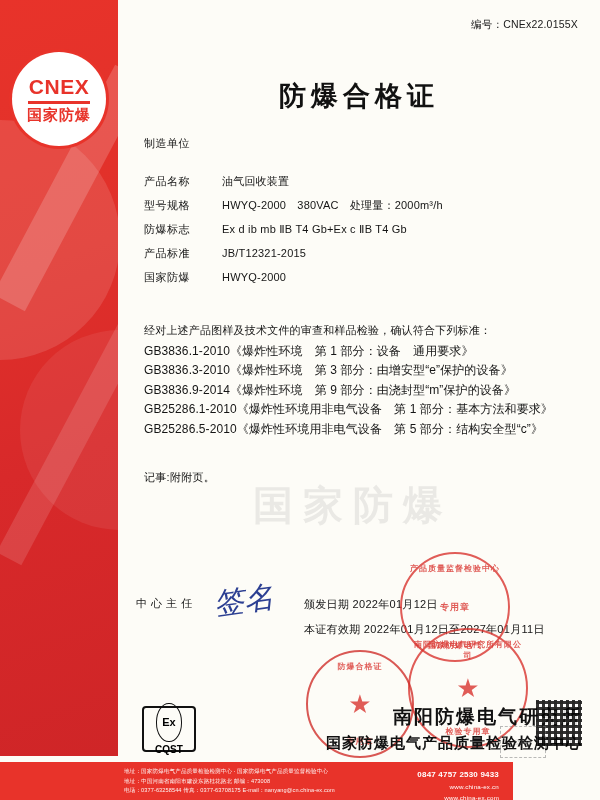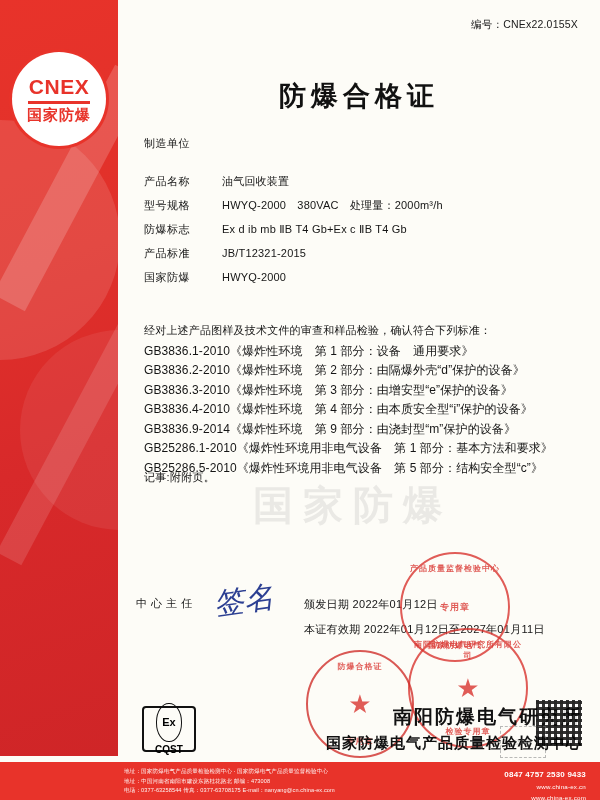--- a/index.html
+++ b/index.html
@@ -347,21 +347,21 @@
       repeating-linear-gradient(0deg, #111 0 3px, #fff 3px 6px);
     background-blend-mode: multiply;
     opacity: 0.85;
   }
 
   
   .bottom-strip {
     position: absolute;
     left: 0;
     bottom: 0;
-    width: 600px;
+    width: 513px;
     height: 38px;
     background: #e8332a;
     color: #fff;
   }
   .bottom-strip .bs-left {
     position: absolute;
     left: 124px;
     top: 5px;
     font-size: 5.6px;
     line-height: 1.7;
@@ -450,23 +450,21 @@
         <div class="lbl">国家防爆</div>
         <div class="val">HWYQ-2000</div>
       </div>
 
     </div>
 
     <div class="std-intro">经对上述产品图样及技术文件的审查和样品检验，确认符合下列标准：</div>
 
     <div class="std-list">
       <div class="std">GB3836.1-2010《爆炸性环境　第 1 部分：设备　通用要求》</div>
-      <div class="std">GB3836.2-2010《爆炸性环境　第 2 部分：由隔爆外壳“d”保护的设备》</div>
       <div class="std">GB3836.3-2010《爆炸性环境　第 3 部分：由增安型“e”保护的设备》</div>
-      <div class="std">GB3836.4-2010《爆炸性环境　第 4 部分：由本质安全型“i”保护的设备》</div>
       <div class="std">GB3836.9-2014《爆炸性环境　第 9 部分：由浇封型“m”保护的设备》</div>
       <div class="std">GB25286.1-2010《爆炸性环境用非电气设备　第 1 部分：基本方法和要求》</div>
       <div class="std">GB25286.5-2010《爆炸性环境用非电气设备　第 5 部分：结构安全型“c”》</div>
     </div>
 
     <div class="remark">记事:附附页。</div>
 
     <div class="watermark">国家防爆</div>
 
     <div class="sig-label">中 心 主 任</div>

